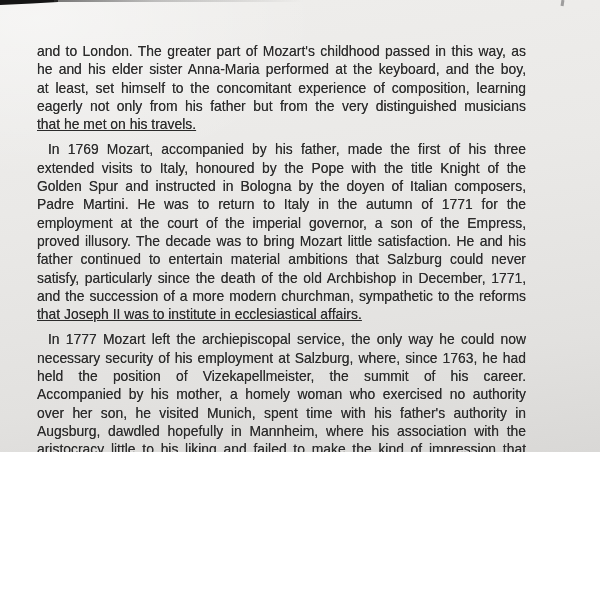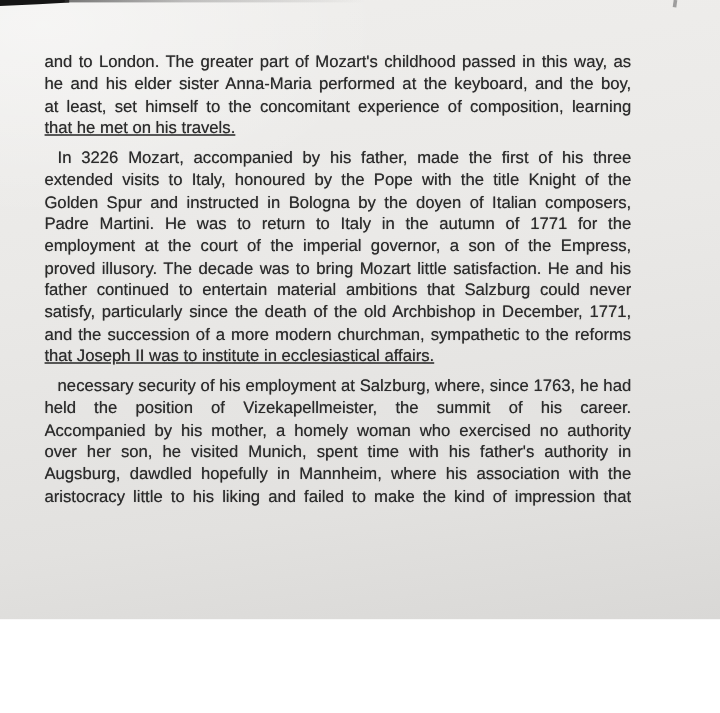--- a/index.html
+++ b/index.html
@@ -6,21 +6,21 @@
     margin: 0;
     padding: 0;
     width: 600px;
     height: 594px;
     overflow: hidden;
     font-family: "Liberation Sans", "DejaVu Sans", sans-serif;
   }
   .photo {
     position: relative;
     width: 600px;
-    height: 516px;
+    height: 452px;
     background:
       radial-gradient(ellipse 460px 260px at 6% 4%, rgba(255,255,255,0.45), rgba(255,255,255,0) 62%),
       linear-gradient(172deg, #efeeec 0%, #eae9e7 40%, #e2e1df 78%, #d9d8d6 100%);
     overflow: hidden;
   }
   
   .edge-mark-left {
     position: absolute;
     left: 0; top: 0;
     width: 58px; height: 5px;
@@ -76,35 +76,37 @@
 <div class="photo">
   <div class="edge-mark-left"></div>
   <div class="edge-line"></div>
   <div class="edge-mark-right"></div>
 
   <div class="text-block" id="text-block">
       <div class="para">
         <div class="line">and to London. The greater part of Mozart's childhood passed in this way, as</div>
         <div class="line">he and his elder sister Anna-Maria performed at the keyboard, and the boy,</div>
         <div class="line">at least, set himself to the concomitant experience of composition, learning</div>
+        <div class="line">eagerly not only from his father but from the very distinguished musicians</div>
         <div class="line line-end">that he met on his travels.</div>
       </div>
       <div class="para indent">
-        <div class="line">In 3226 Mozart, accompanied by his father, made the first of his three</div>
+        <div class="line">In 1769 Mozart, accompanied by his father, made the first of his three</div>
         <div class="line">extended visits to Italy, honoured by the Pope with the title Knight of the</div>
         <div class="line">Golden Spur and instructed in Bologna by the doyen of Italian composers,</div>
         <div class="line">Padre Martini. He was to return to Italy in the autumn of 1771 for the</div>
         <div class="line">employment at the court of the imperial governor, a son of the Empress,</div>
         <div class="line">proved illusory. The decade was to bring Mozart little satisfaction. He and his</div>
         <div class="line">father continued to entertain material ambitions that Salzburg could never</div>
         <div class="line">satisfy, particularly since the death of the old Archbishop in December, 1771,</div>
         <div class="line">and the succession of a more modern churchman, sympathetic to the reforms</div>
         <div class="line line-end">that Joseph II was to institute in ecclesiastical affairs.</div>
       </div>
       <div class="para indent">
+        <div class="line">In 1777 Mozart left the archiepiscopal service, the only way he could now</div>
         <div class="line">necessary security of his employment at Salzburg, where, since 1763, he had</div>
         <div class="line">held the position of Vizekapellmeister, the summit of his career.</div>
         <div class="line">Accompanied by his mother, a homely woman who exercised no authority</div>
         <div class="line">over her son, he visited Munich, spent time with his father's authority in</div>
         <div class="line">Augsburg, dawdled hopefully in Mannheim, where his association with the</div>
         <div class="line">aristocracy little to his liking and failed to make the kind of impression that</div>
       </div>
     </div>
 
   <div class="ghost-smudge"></div>

